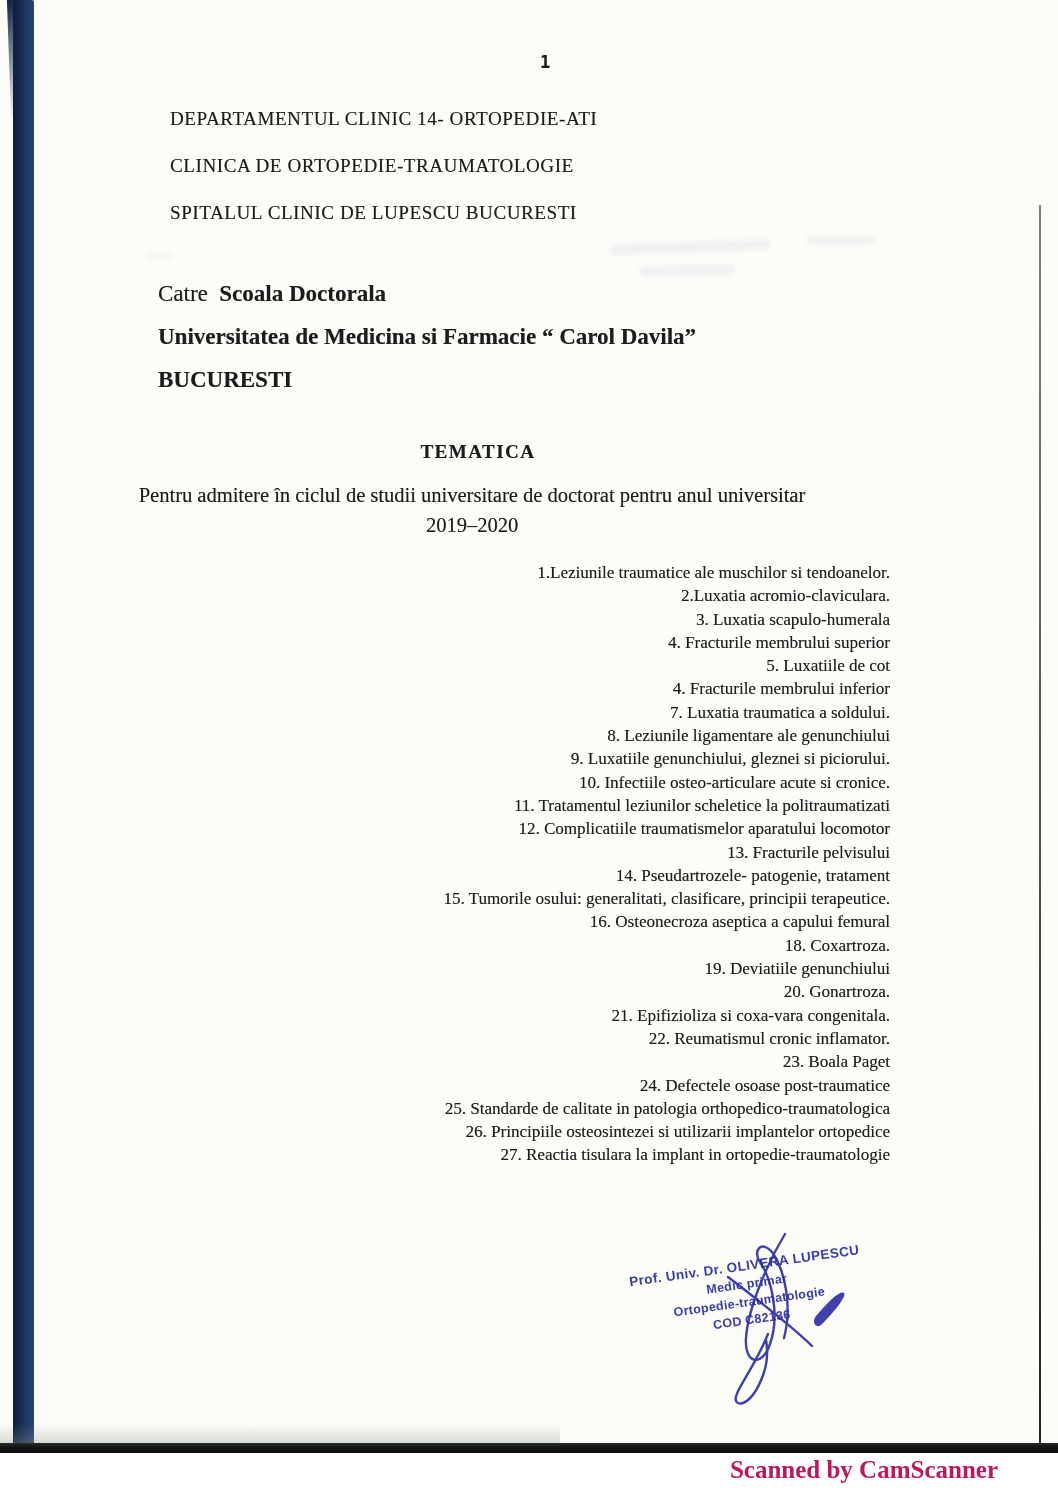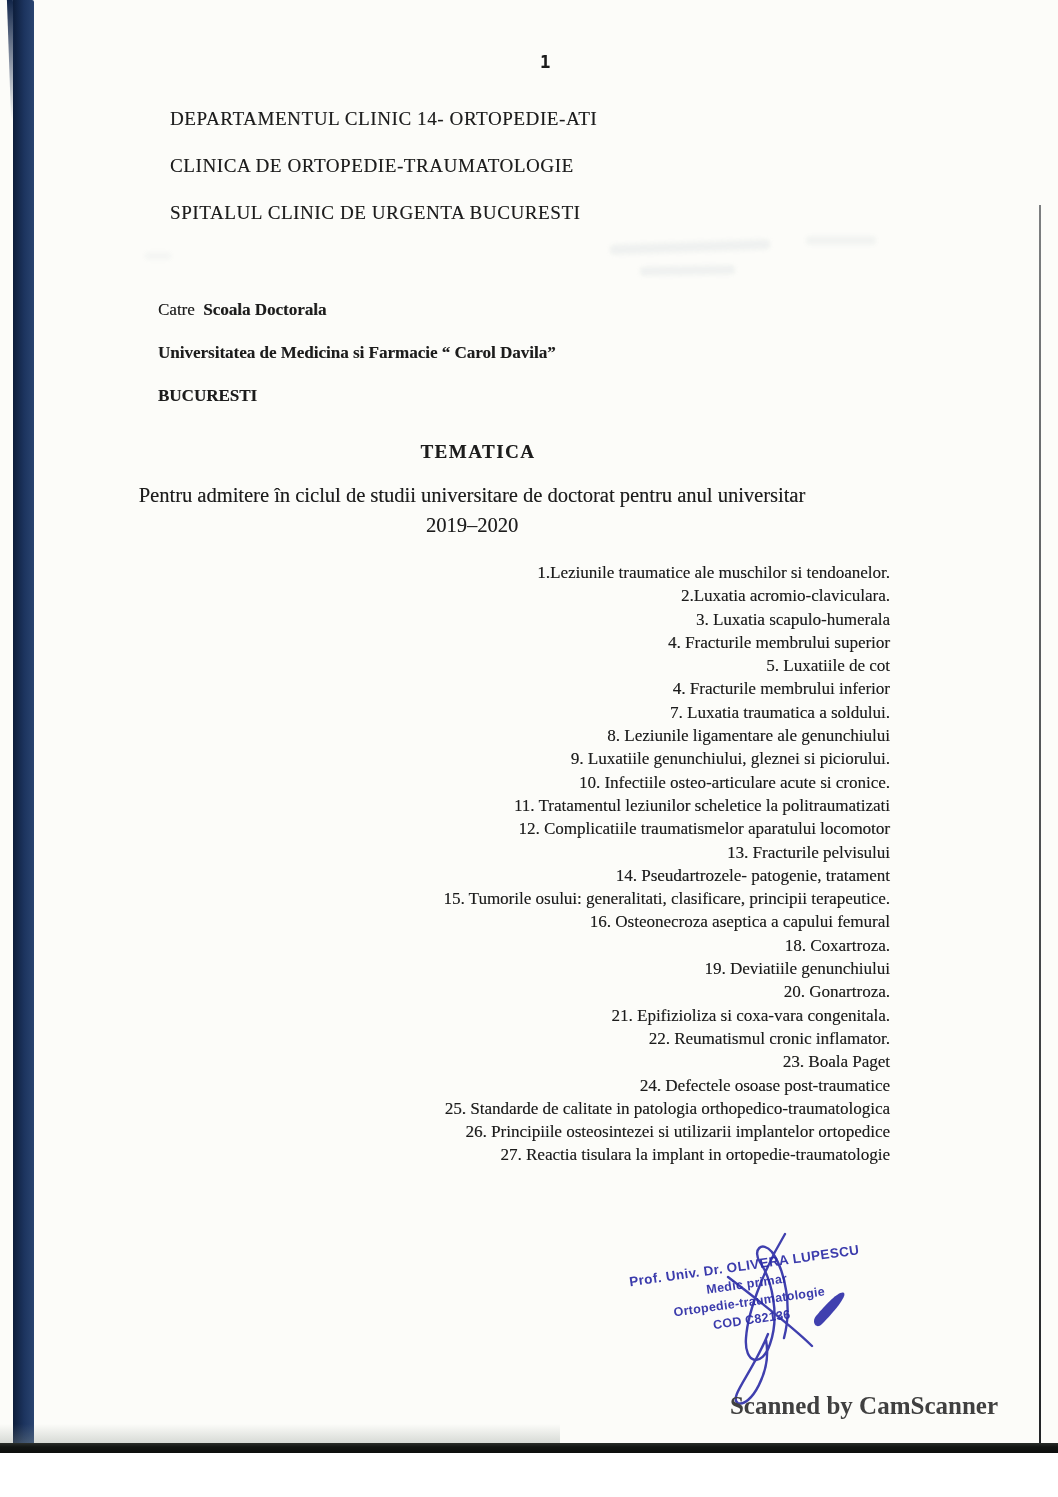--- a/index.html
+++ b/index.html
@@ -66,22 +66,22 @@
     position: absolute;
     left: 162px; top: 108px;
     font-size: 19px;
     letter-spacing: 0.6px;
     margin-left: 8px;
   }
   .header-block .hline { margin: 0 0 25px 0; line-height: 22px; }
 
   .addressee-block {
     position: absolute;
-    left: 158px; top: 300px;
-    font-size: 17px;
+    left: 158px; top: 284px;
+    font-size: 23px;
   }
   .addressee-block p { margin: 0 0 23px 0; line-height: 20px; }
   .bold { font-weight: bold; }
 
   .doc-title {
     position: absolute;
     left: 0; top: 441px;
     width: 956px;
     text-align: center;
     font-size: 19px; font-weight: bold;
@@ -130,23 +130,23 @@
   .stamp .st2, .stamp .st3, .stamp .st4 { font-size: 12.5px; line-height: 18px; letter-spacing: 0.3px; }
 
   .signature-svg {
     position: absolute;
     left: 600px; top: 1222px;
     width: 280px; height: 195px;
   }
 
   .footer-watermark {
     position: absolute;
-    right: 60px; top: 1392px;
+    right: 60px; top: 1456px;
     font-size: 25px; font-weight: bold;
-    color: #404040;
+    color: #be185d;
     font-family: "Liberation Serif", serif;
   }
 </style>
 </head>
 <body>
 
 <div class="page">
   <div class="scan-area"></div>
   <div class="left-strip"></div>
   <div class="right-line"></div>
@@ -154,21 +154,21 @@
   <div class="smudge s1"></div>
   <div class="smudge s2"></div>
   <div class="smudge s3"></div>
   <div class="smudge s4"></div>
 
   <div class="page-number ink">1</div>
 
   <div class="header-block ink">
     <p class="hline">DEPARTAMENTUL CLINIC 14- ORTOPEDIE-ATI</p>
     <p class="hline">CLINICA DE ORTOPEDIE-TRAUMATOLOGIE</p>
-    <p class="hline">SPITALUL CLINIC DE URGENTA BUCURESTI</p>
+    <p class="hline">SPITALUL CLINIC DE LUPESCU BUCURESTI</p>
   </div>
 
   <div class="addressee-block ink">
     <p><span>Catre</span>&nbsp;&nbsp;<span class="bold">Scoala Doctorala</span></p>
     <p class="bold">Universitatea de Medicina si Farmacie “ Carol Davila”</p>
     <p class="bold">BUCURESTI</p>
   </div>
 
   <div class="doc-title ink">TEMATICA</div>
 

